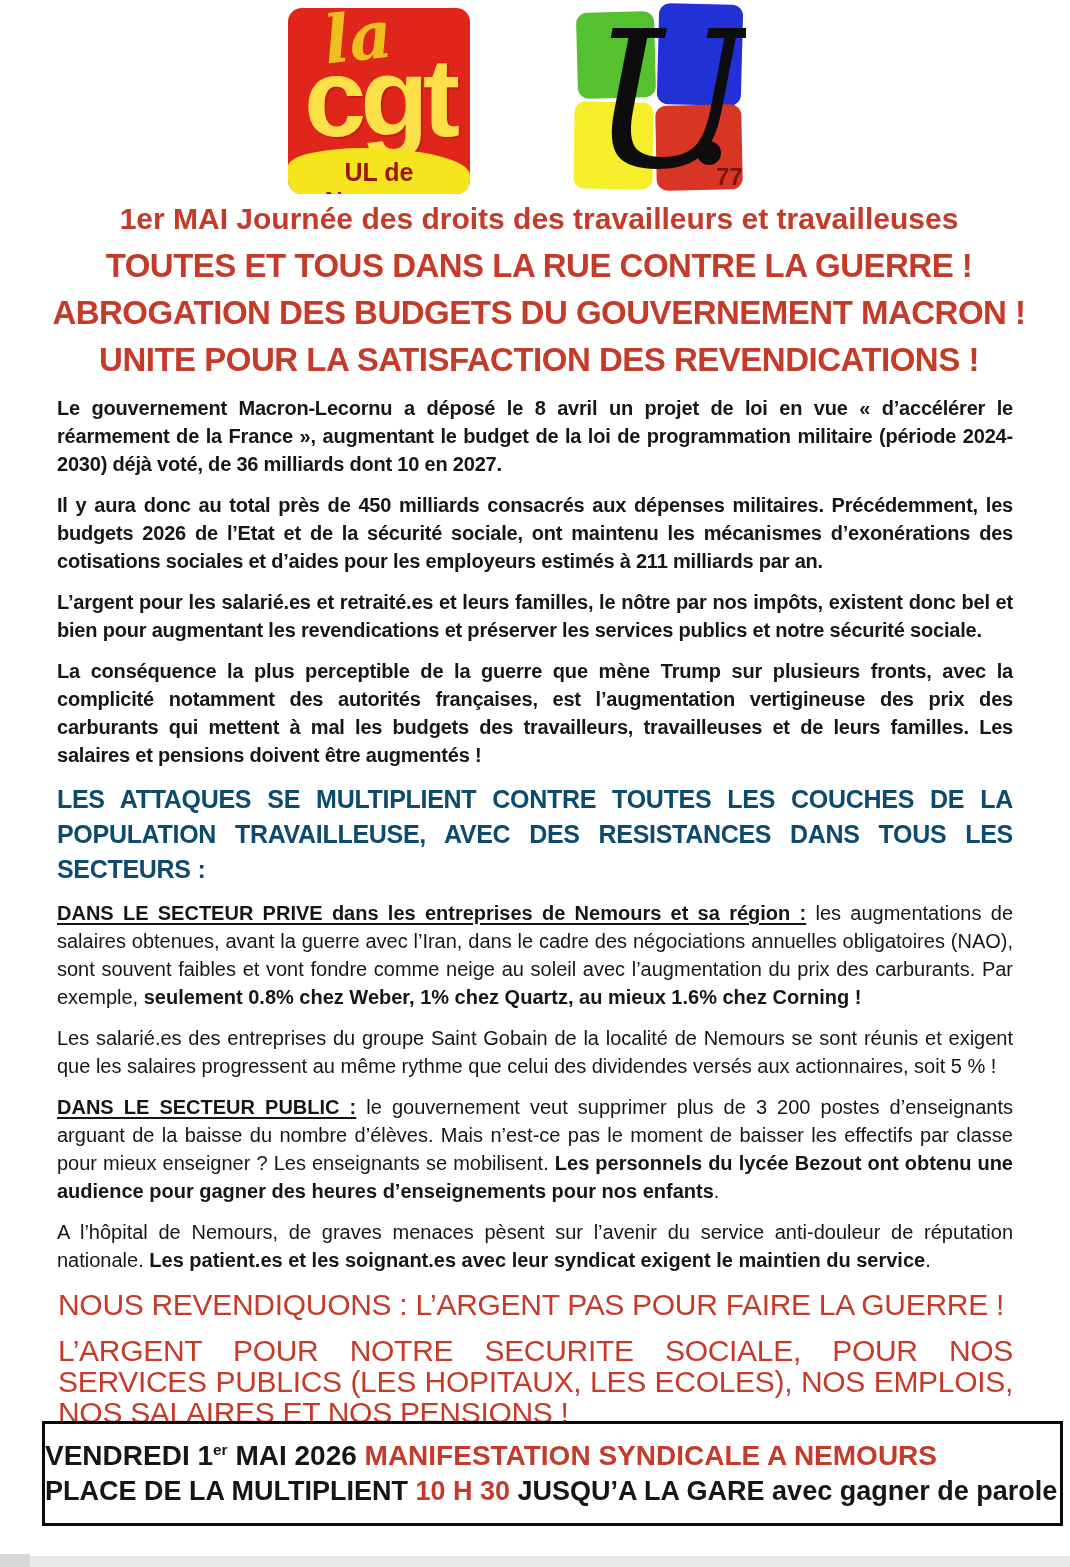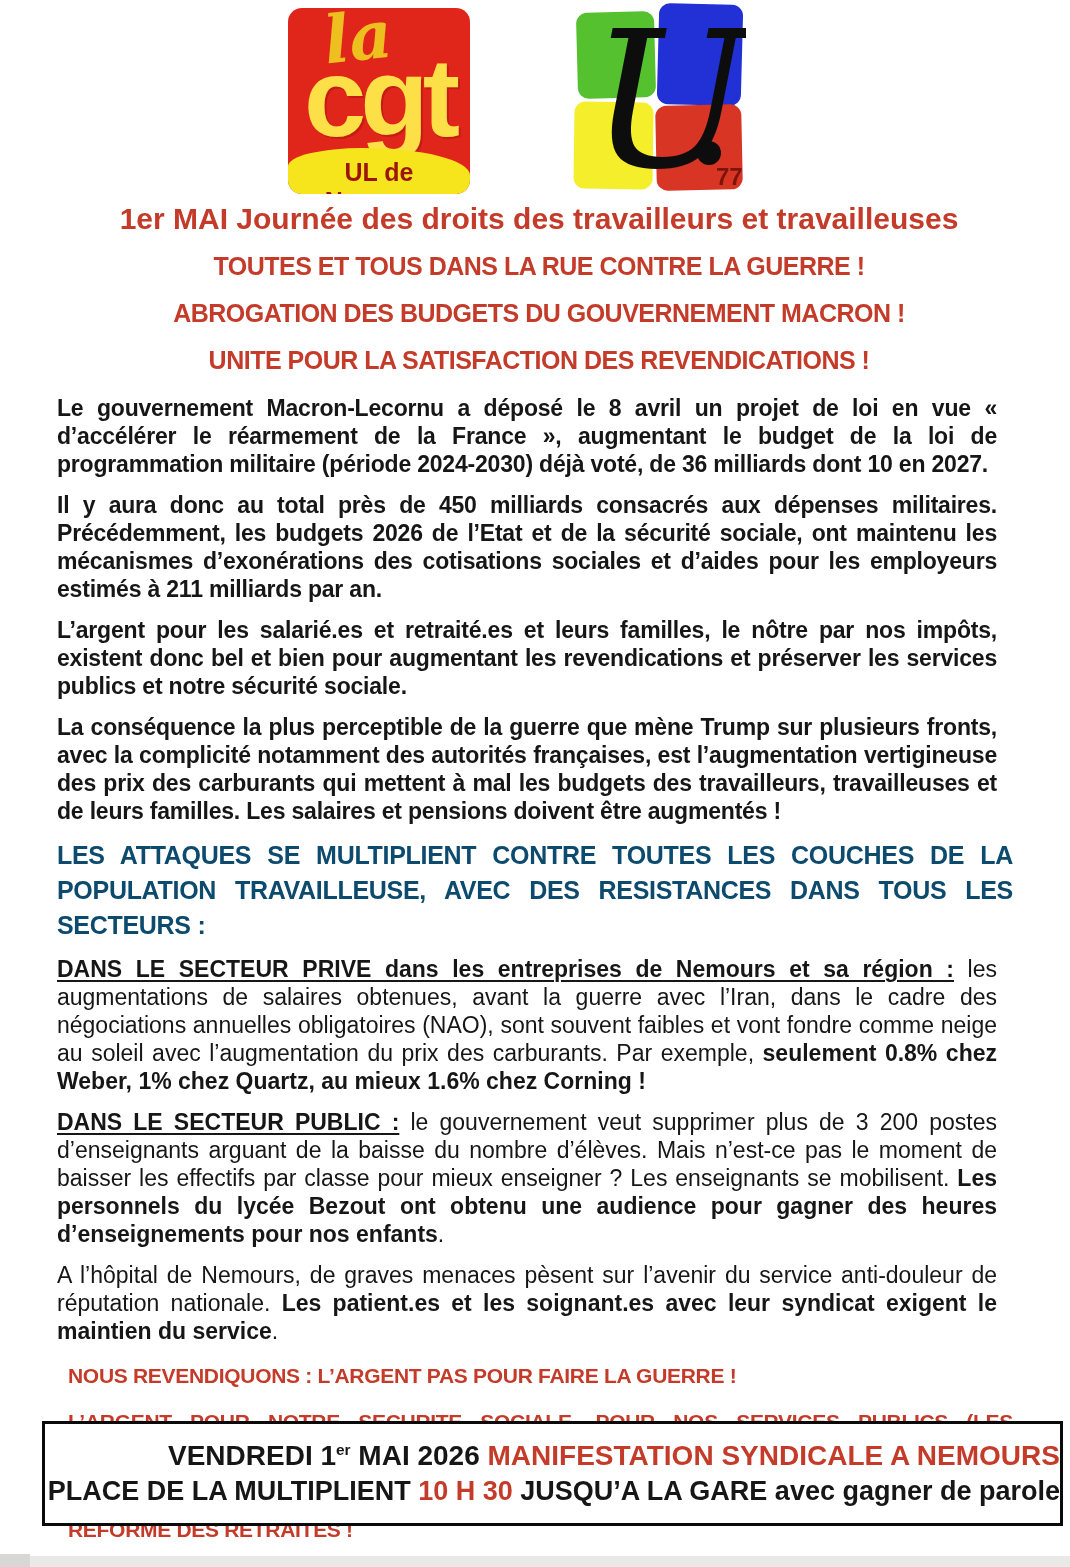--- a/index.html
+++ b/index.html
@@ -34,42 +34,42 @@
     color:#9c150b; font-weight:bold; font-size:25px; letter-spacing:0;
   }
   .fsu-logo { position:absolute; left:570px; top:2px; width:176px; height:190px; }
 
   
   .titles {
     position:absolute; top:200px; left:8px; right:0; text-align:center;
     font-weight:bold;
   }
   .t1 { font-size:30px; line-height:38px; margin:0 0 9px 0; }
-  .t-caps { font-size:25px; line-height:38px; margin:0 0 9px 0; letter-spacing:-0.5px; }
+  .t-caps { font-size:33px; line-height:38px; margin:0 0 9px 0; letter-spacing:-0.5px; }
 
   
   .body-col { position:absolute; left:57px; top:394px; width:956px; }
-  .para { font-size:23px; line-height:28px; text-align:justify; margin:0 16px 13px 0; }
+  .para { font-size:20px; line-height:28px; text-align:justify; margin:0 0 13px 0; }
   .para.b { font-weight:bold; letter-spacing:-0.2px; }
   .lead { font-weight:bold; text-decoration:underline; text-decoration-thickness:2px; text-underline-offset:3px; }
   .bseg { font-weight:bold; }
   .red-head {
     font-weight:bold; font-size:25px; line-height:35px;
     margin:8px 0 12px 0; text-align:justify; letter-spacing:-0.3px;
   }
   .demand {
-    font-weight:bold; font-size:21px; line-height:31px;
-    text-align:justify; letter-spacing:-0.3px; margin:15px 0 0 11px;
+    font-weight:normal; font-size:30px; line-height:31px;
+    text-align:justify; letter-spacing:-0.3px; margin:15px 0 0 1px;
   }
 
   
   .footer-box {
     position:absolute; left:42px; top:1421px; width:1021px; height:105px;
     box-sizing:border-box; border:3px solid #0a0a0a; background:#ffffff;
-    display:flex; flex-direction:column; align-items:flex-end; justify-content:center;
+    display:flex; flex-direction:column; align-items:flex-start; justify-content:center;
     gap:4px; text-align:center;
   }
   .fb-line1 { font-size:28px; font-weight:bold; white-space:nowrap; }
   .fb-line2 { font-size:27px; font-weight:bold; white-space:nowrap; }
   .fb-line1 sup { font-size:0.55em; vertical-align:super; }
 
   .page-edge { position:absolute; left:0; right:0; top:1556px; height:11px; background:#e9e9e7; }
   .page-edge-corner { position:absolute; left:0; top:1554px; width:30px; height:13px; background:#d7d7d5; }
 </style>
 </head>
@@ -107,20 +107,21 @@
   <div class="body-col">
     <p class="para b">Le gouvernement Macron-Lecornu a déposé le 8 avril un projet de loi en vue « d’accélérer le réarmement de la France », augmentant le budget de la loi de programmation militaire (période 2024-2030) déjà voté, de 36 milliards dont 10 en 2027.</p>
     <p class="para b">Il y aura donc au total près de 450 milliards consacrés aux dépenses militaires. Précédemment, les budgets 2026 de l’Etat et de la sécurité sociale, ont maintenu les mécanismes d’exonérations des cotisations sociales et d’aides pour les employeurs estimés à 211 milliards par an.</p>
     <p class="para b">L’argent pour les salarié.es et retraité.es et leurs familles, le nôtre par nos impôts, existent donc bel et bien pour augmentant les revendications et préserver les services publics et notre sécurité sociale.</p>
     <p class="para b">La conséquence la plus perceptible de la guerre que mène Trump sur plusieurs fronts, avec la complicité notamment des autorités françaises, est l’augmentation vertigineuse des prix des carburants qui mettent à mal les budgets des travailleurs, travailleuses et de leurs familles. Les salaires et pensions doivent être augmentés !</p>
 
     <p class="red-head" style="color:#0c4a6e;">LES ATTAQUES SE MULTIPLIENT CONTRE TOUTES LES COUCHES DE LA POPULATION TRAVAILLEUSE, AVEC DES RESISTANCES DANS TOUS LES SECTEURS :</p>
 
     <p class="para"><span class="lead">DANS LE SECTEUR PRIVE dans les entreprises de Nemours et sa région :</span><span> les augmentations de salaires obtenues, avant la guerre avec l’Iran, dans le cadre des négociations annuelles obligatoires (NAO), sont souvent faibles et vont fondre comme neige au soleil avec l’augmentation du prix des carburants. Par exemple, </span><span class="bseg">seulement 0.8% chez Weber, 1% chez Quartz, au mieux 1.6% chez Corning !</span></p>
 
+    <p class="para">Les salarié.es des entreprises du groupe Saint Gobain de la localité de Nemours se sont réunis et exigent que les salaires progressent au même rythme que celui des dividendes versés aux actionnaires, soit 5 % !</p>
 
     <p class="para"><span class="lead">DANS LE SECTEUR PUBLIC :</span><span> le gouvernement veut supprimer plus de 3 200 postes d’enseignants arguant de la baisse du nombre d’élèves. Mais n’est-ce pas le moment de baisser les effectifs par classe pour mieux enseigner ? Les enseignants se mobilisent. </span><span class="bseg">Les personnels du lycée Bezout ont obtenu une audience pour gagner des heures d’enseignements pour nos enfants</span><span>.</span></p>
 
     <p class="para"><span>A l’hôpital de Nemours, de graves menaces pèsent sur l’avenir du service anti-douleur de réputation nationale. </span><span class="bseg">Les patient.es et les soignant.es avec leur syndicat exigent le maintien du service</span><span>.</span></p>
 
     <p class="demand" style="color:#c43b2a;">NOUS REVENDIQUONS : L’ARGENT PAS POUR FAIRE LA GUERRE !</p>
     <p class="demand" style="color:#c43b2a;">L’ARGENT POUR NOTRE SECURITE SOCIALE, POUR NOS SERVICES PUBLICS (LES HOPITAUX, LES ECOLES), NOS EMPLOIS, NOS SALAIRES ET NOS PENSIONS !</p>
     <p class="demand" style="color:#c43b2a;">ABROGATION DES LOIS DE FINANCES 2026 (SECURITE SOCIALE ET ETAT) ET DE LA REFORME DES RETRAITES !</p>
   </div>
 

